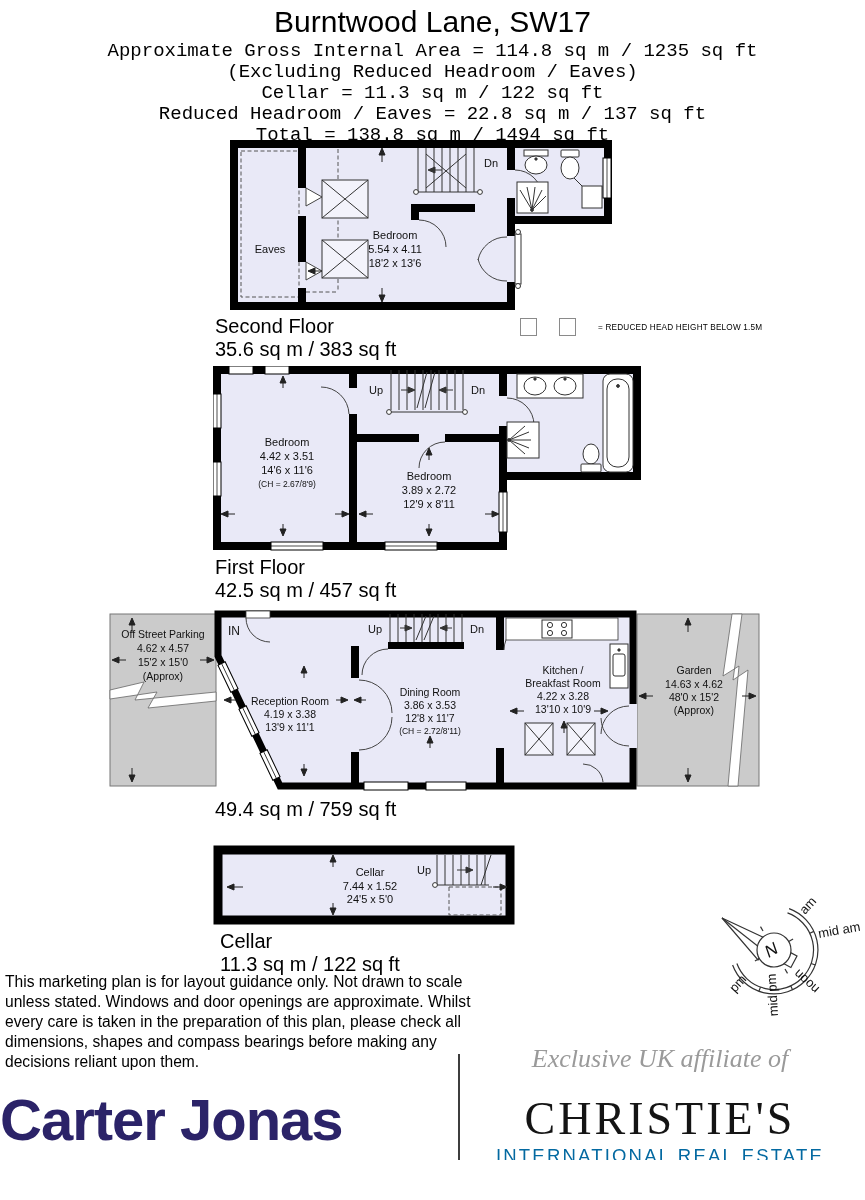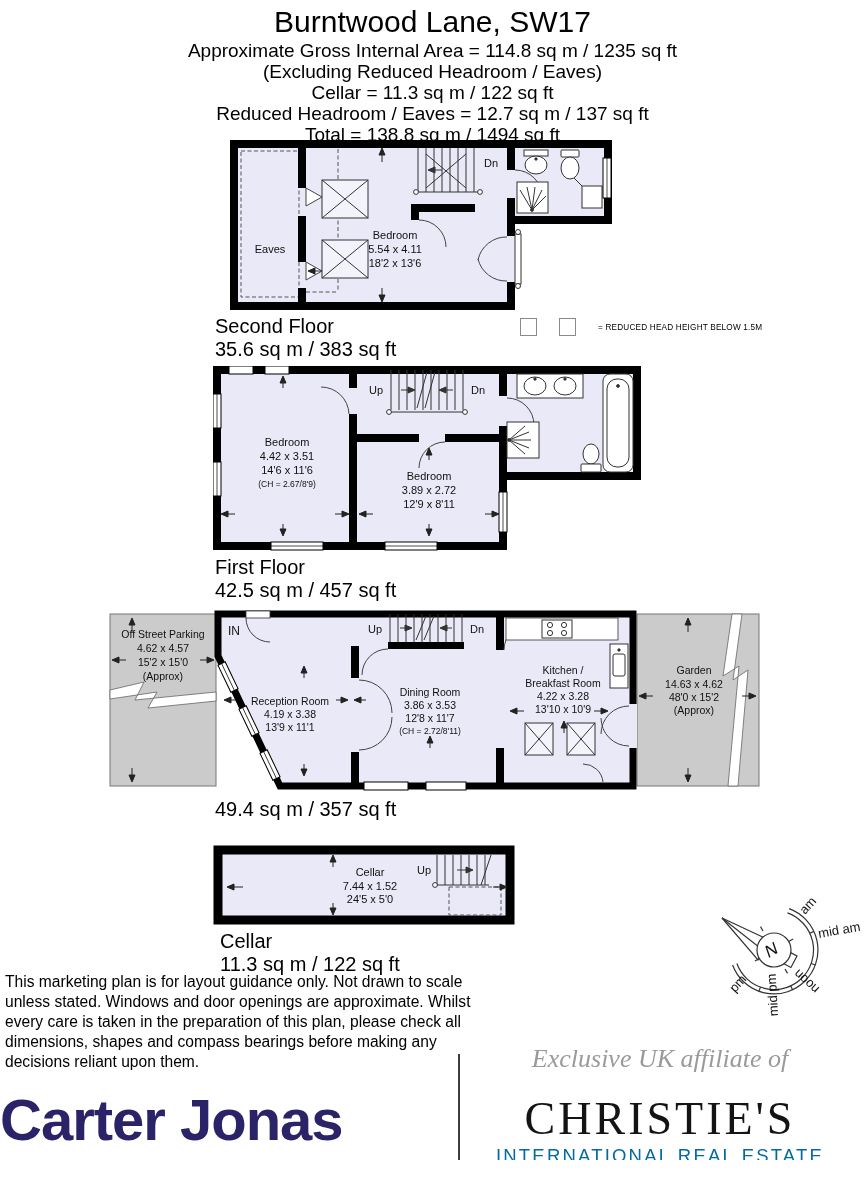--- a/index.html
+++ b/index.html
@@ -1,21 +1,21 @@
 <!DOCTYPE html>
 <html><head>
 <meta charset="utf-8">
 <style>
   html,body{margin:0;padding:0;background:#fff;}
   #page{position:relative;width:865px;height:1160px;background:#fff;overflow:hidden;
         font-family:"Liberation Sans",sans-serif;color:#000;}
   .abs{position:absolute;}
   .hdr{left:0;right:0;text-align:center;}
   .hdr-title{top:6px;font-size:30px;letter-spacing:0px;}
-  .h19{font-size:19px;}
+  .h19{font-size:19px;font-family:Liberation Mono, monospace;}
   .floor-label{font-size:20px;line-height:23px;}
   .legend{display:flex;align-items:center;gap:22px;}
   .legend-box{width:15px;height:16px;border:1px solid #8a8a8a;background:#fff;display:inline-block;}
   .legend-text{font-size:8.2px;letter-spacing:.2px;}
   .disclaimer{font-size:15.6px;line-height:20px;width:468px;}
   .cj{font-size:58px;font-weight:bold;letter-spacing:-1px;color:#2b2368;}
   .affil{font-family:"Liberation Serif",serif;font-style:italic;font-size:26px;color:#9a9a9a;}
   .chr{font-family:"Liberation Serif",serif;font-size:46px;color:#141414;letter-spacing:3px;}
   .chr-sub{font-size:18.5px;color:#0369a1;letter-spacing:2.2px;}
   svg text{font-family:"Liberation Sans",sans-serif;fill:#111;}
@@ -23,21 +23,21 @@
 </style>
 </head>
 <body>
 
 <div id="page">
 
   <div class="abs hdr hdr-title" style="top:5px">Burntwood Lane, SW17</div>
   <div class="abs hdr h19" style="top:40px">Approximate Gross Internal Area = 114.8 sq m / 1235 sq ft</div>
   <div class="abs hdr h19" style="top:61px">(Excluding Reduced Headroom / Eaves)</div>
   <div class="abs hdr h19" style="top:82px">Cellar = 11.3 sq m / 122 sq ft</div>
-  <div class="abs hdr h19" style="top:103px">Reduced Headroom / Eaves = 12.7 sq m / 137 sq ft</div>
+  <div class="abs hdr h19" style="top:103px">Reduced Headroom / Eaves = 22.8 sq m / 137 sq ft</div>
   <div class="abs hdr h19" style="top:124px">Total = 138.8 sq m / 1494 sq ft</div>
 
   <svg class="abs" style="left:230px;top:140px" width="382" height="172" viewBox="0 0 382 172">
     <path d="M4,4 H378 V80 H281 V166 H4 Z" fill="#e9e9f7" stroke="#000" stroke-width="8" stroke-linejoin="miter"></path>
 
     <rect x="11" y="11" width="58" height="146" fill="none" stroke="#555" stroke-width="1" stroke-dasharray="4 2.5"></rect>
 
     <rect x="68" y="8" width="8" height="40" fill="#000"></rect>
     <rect x="68" y="76" width="8" height="46" fill="#000"></rect>
     <rect x="68" y="148" width="8" height="14" fill="#000"></rect>
@@ -416,21 +416,21 @@
     <text x="322" y="101" font-size="10.5" text-anchor="middle">3.86 x 3.53</text>
     <text x="322" y="114" font-size="10.5" text-anchor="middle">12'8 x 11'7</text>
     <text x="322" y="126" font-size="8.5" text-anchor="middle">(CH = 2.72/8'11)</text>
     <text x="455" y="66" font-size="10.5" text-anchor="middle">Kitchen /</text>
     <text x="455" y="79" font-size="10.5" text-anchor="middle">Breakfast Room</text>
     <text x="455" y="92" font-size="10.5" text-anchor="middle">4.22 x 3.28</text>
     <text x="455" y="105" font-size="10.5" text-anchor="middle">13'10 x 10'9</text>
   </svg>
 
   <div class="abs floor-label" style="left:215px;top:798px">
-    <div>49.4 sq m / 357 sq ft</div>
+    <div>49.4 sq m / 759 sq ft</div>
   </div>
 
   <svg class="abs" style="left:213px;top:845px" width="302" height="80" viewBox="0 0 302 80">
     <rect x="5" y="5" width="292" height="70" fill="#e9e9f7" stroke="#000" stroke-width="9"></rect>
 
     <g stroke="#333" stroke-width="1" fill="none">
       <line x1="224" y1="10" x2="224" y2="40"></line>
         <line x1="232" y1="10" x2="232" y2="40"></line>
       <line x1="240" y1="10" x2="240" y2="40"></line>
         <line x1="248" y1="10" x2="248" y2="40"></line>

